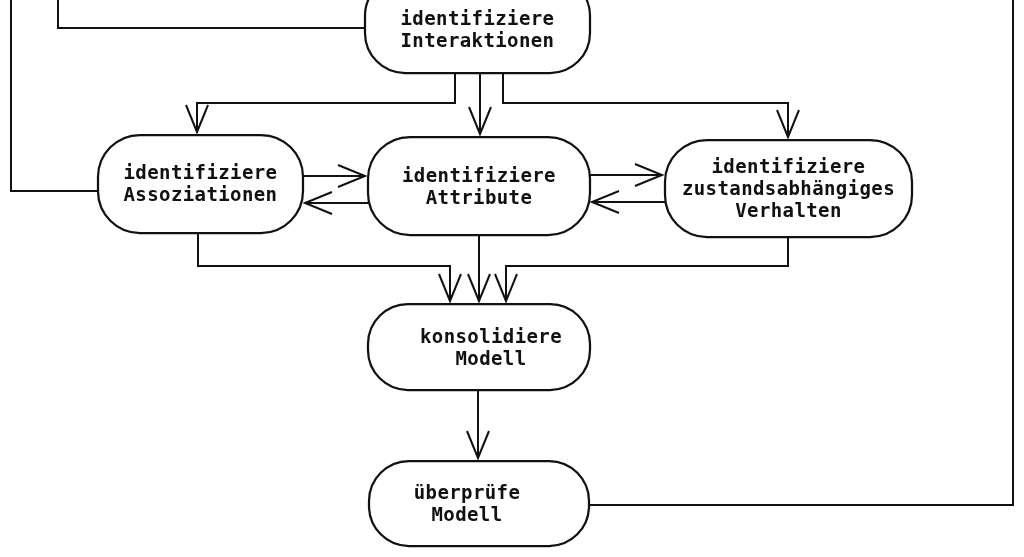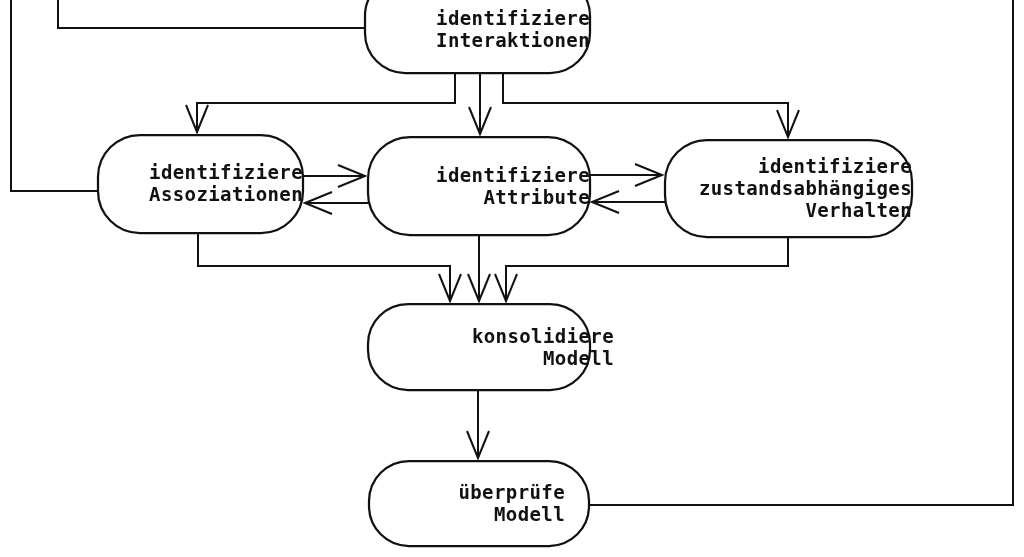--- a/index.html
+++ b/index.html
@@ -20,21 +20,21 @@
     top: 0;
     left: 0;
   }
   .node-label {
     position: absolute;
     color: #111111;
     font-size: 19px;
     line-height: 22px;
     font-weight: 700;
     letter-spacing: 0.4px;
-    text-align: right;
+    text-align: center;
     white-space: pre-line;
     pointer-events: none;
   }
   .edge {
     fill: none;
     stroke: #111111;
     stroke-width: 2;
   }
   .node-shape {
     fill: #ffffff;

